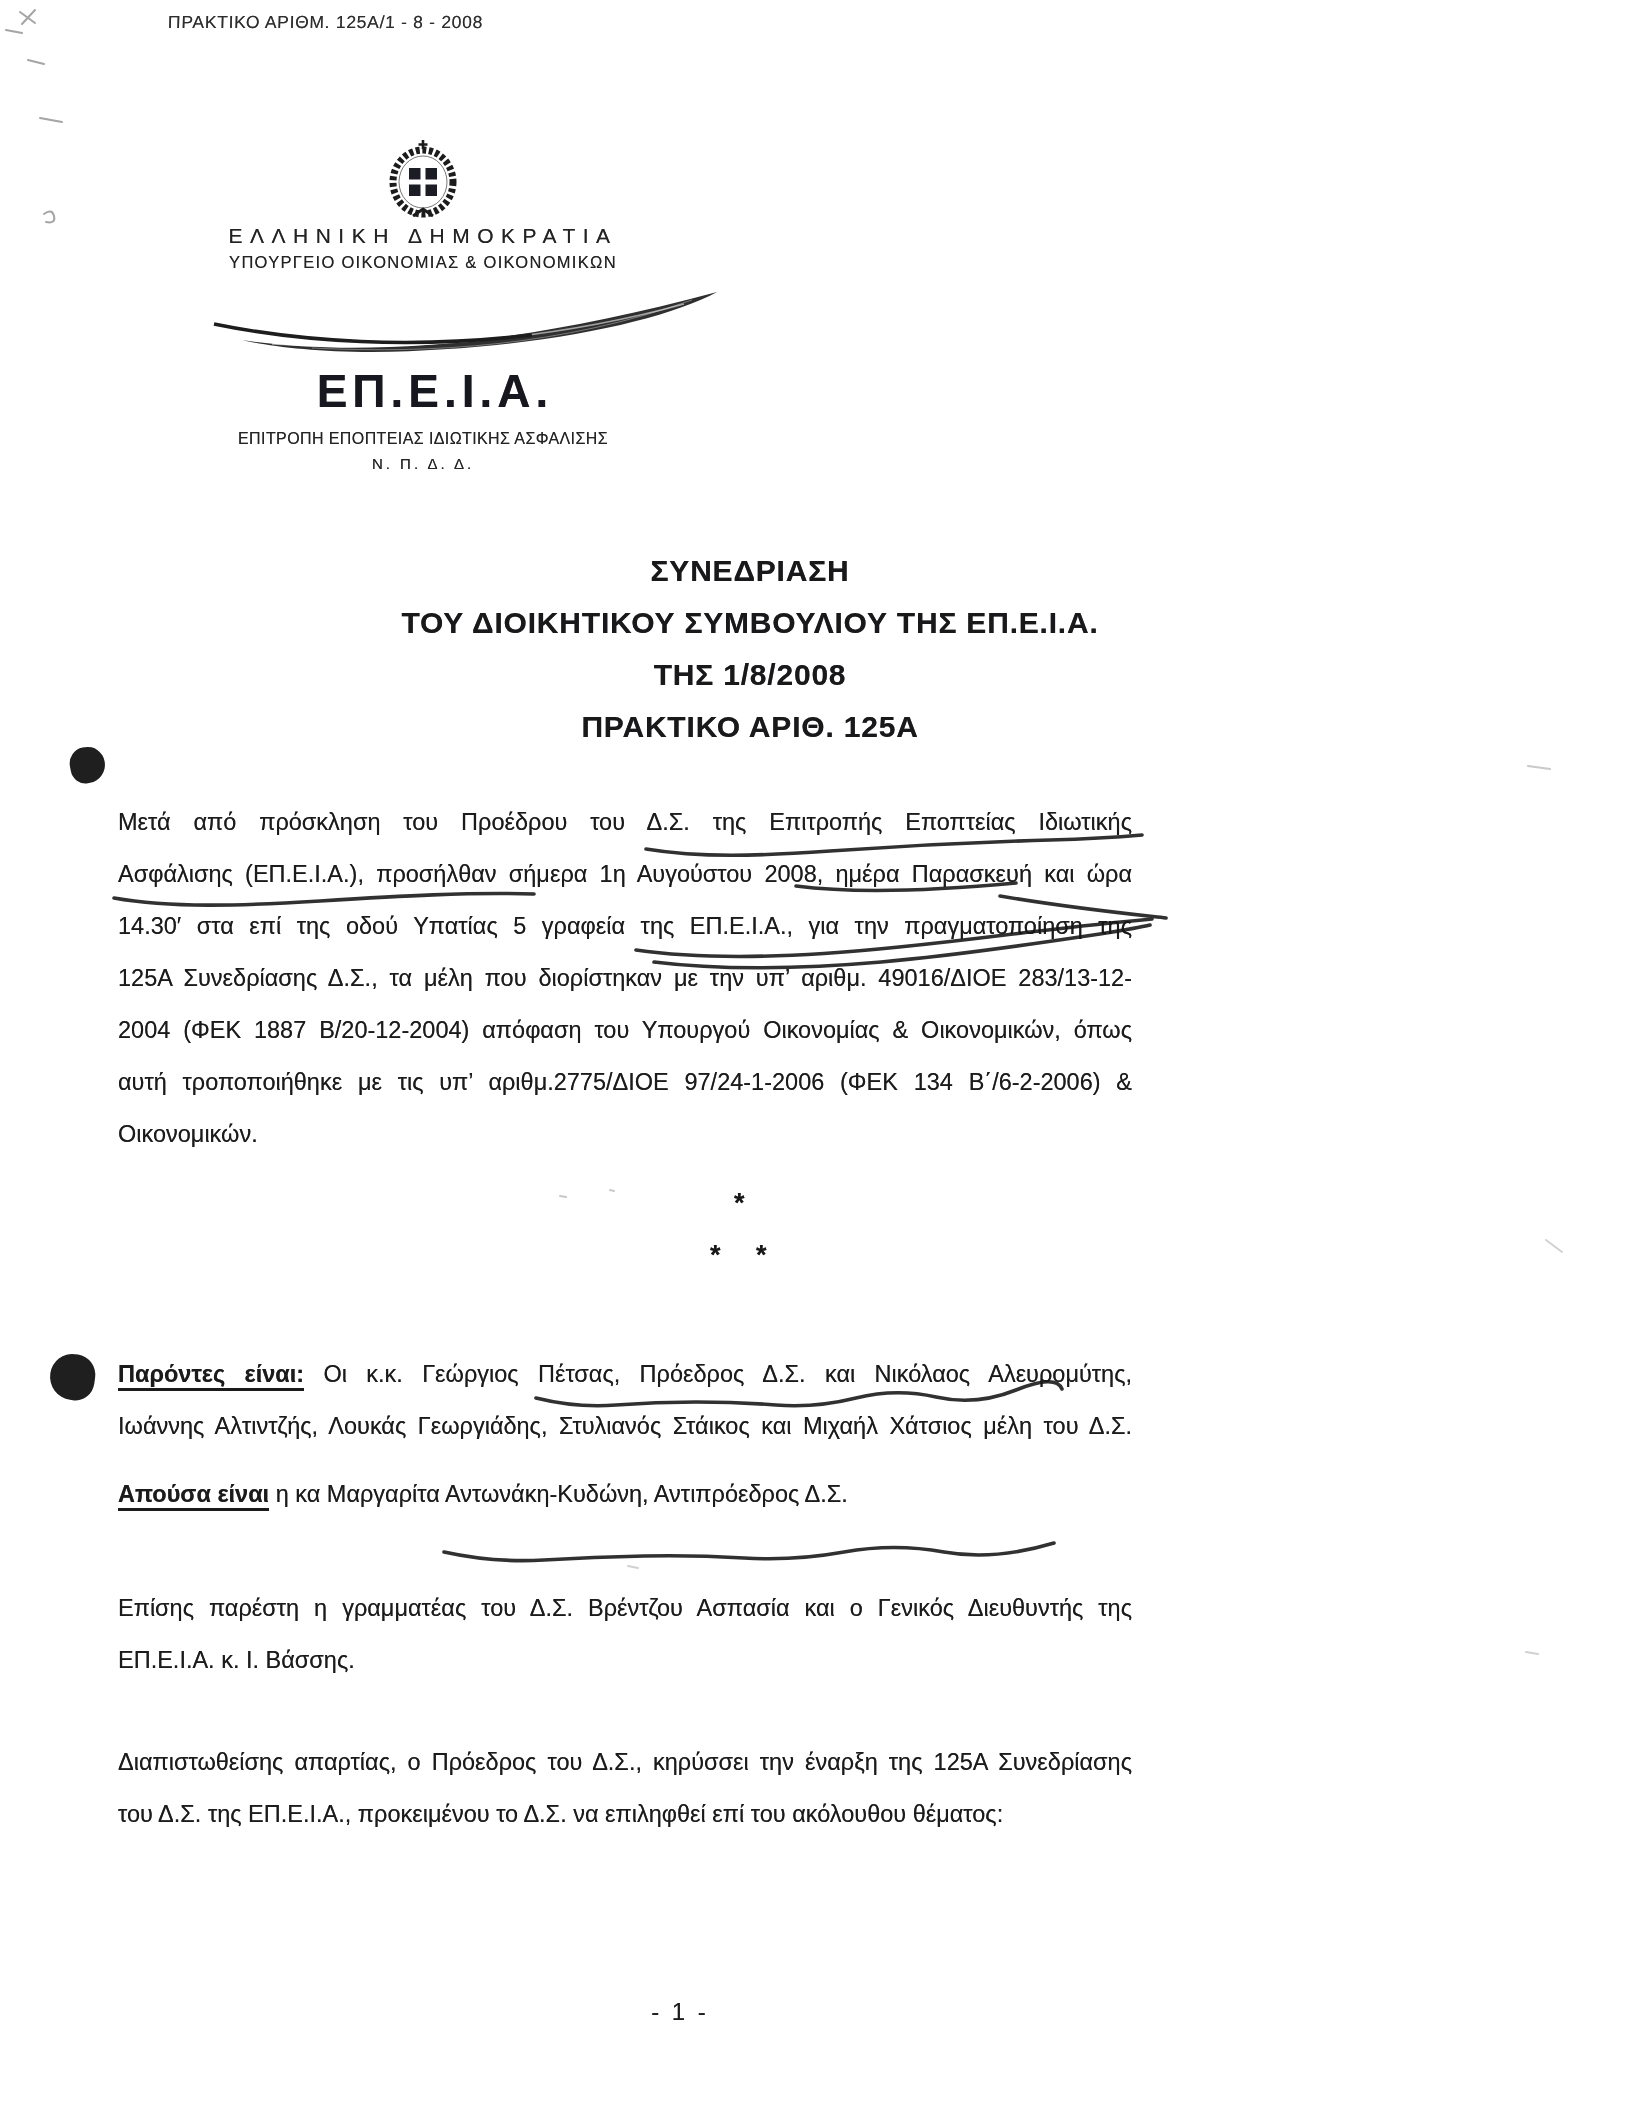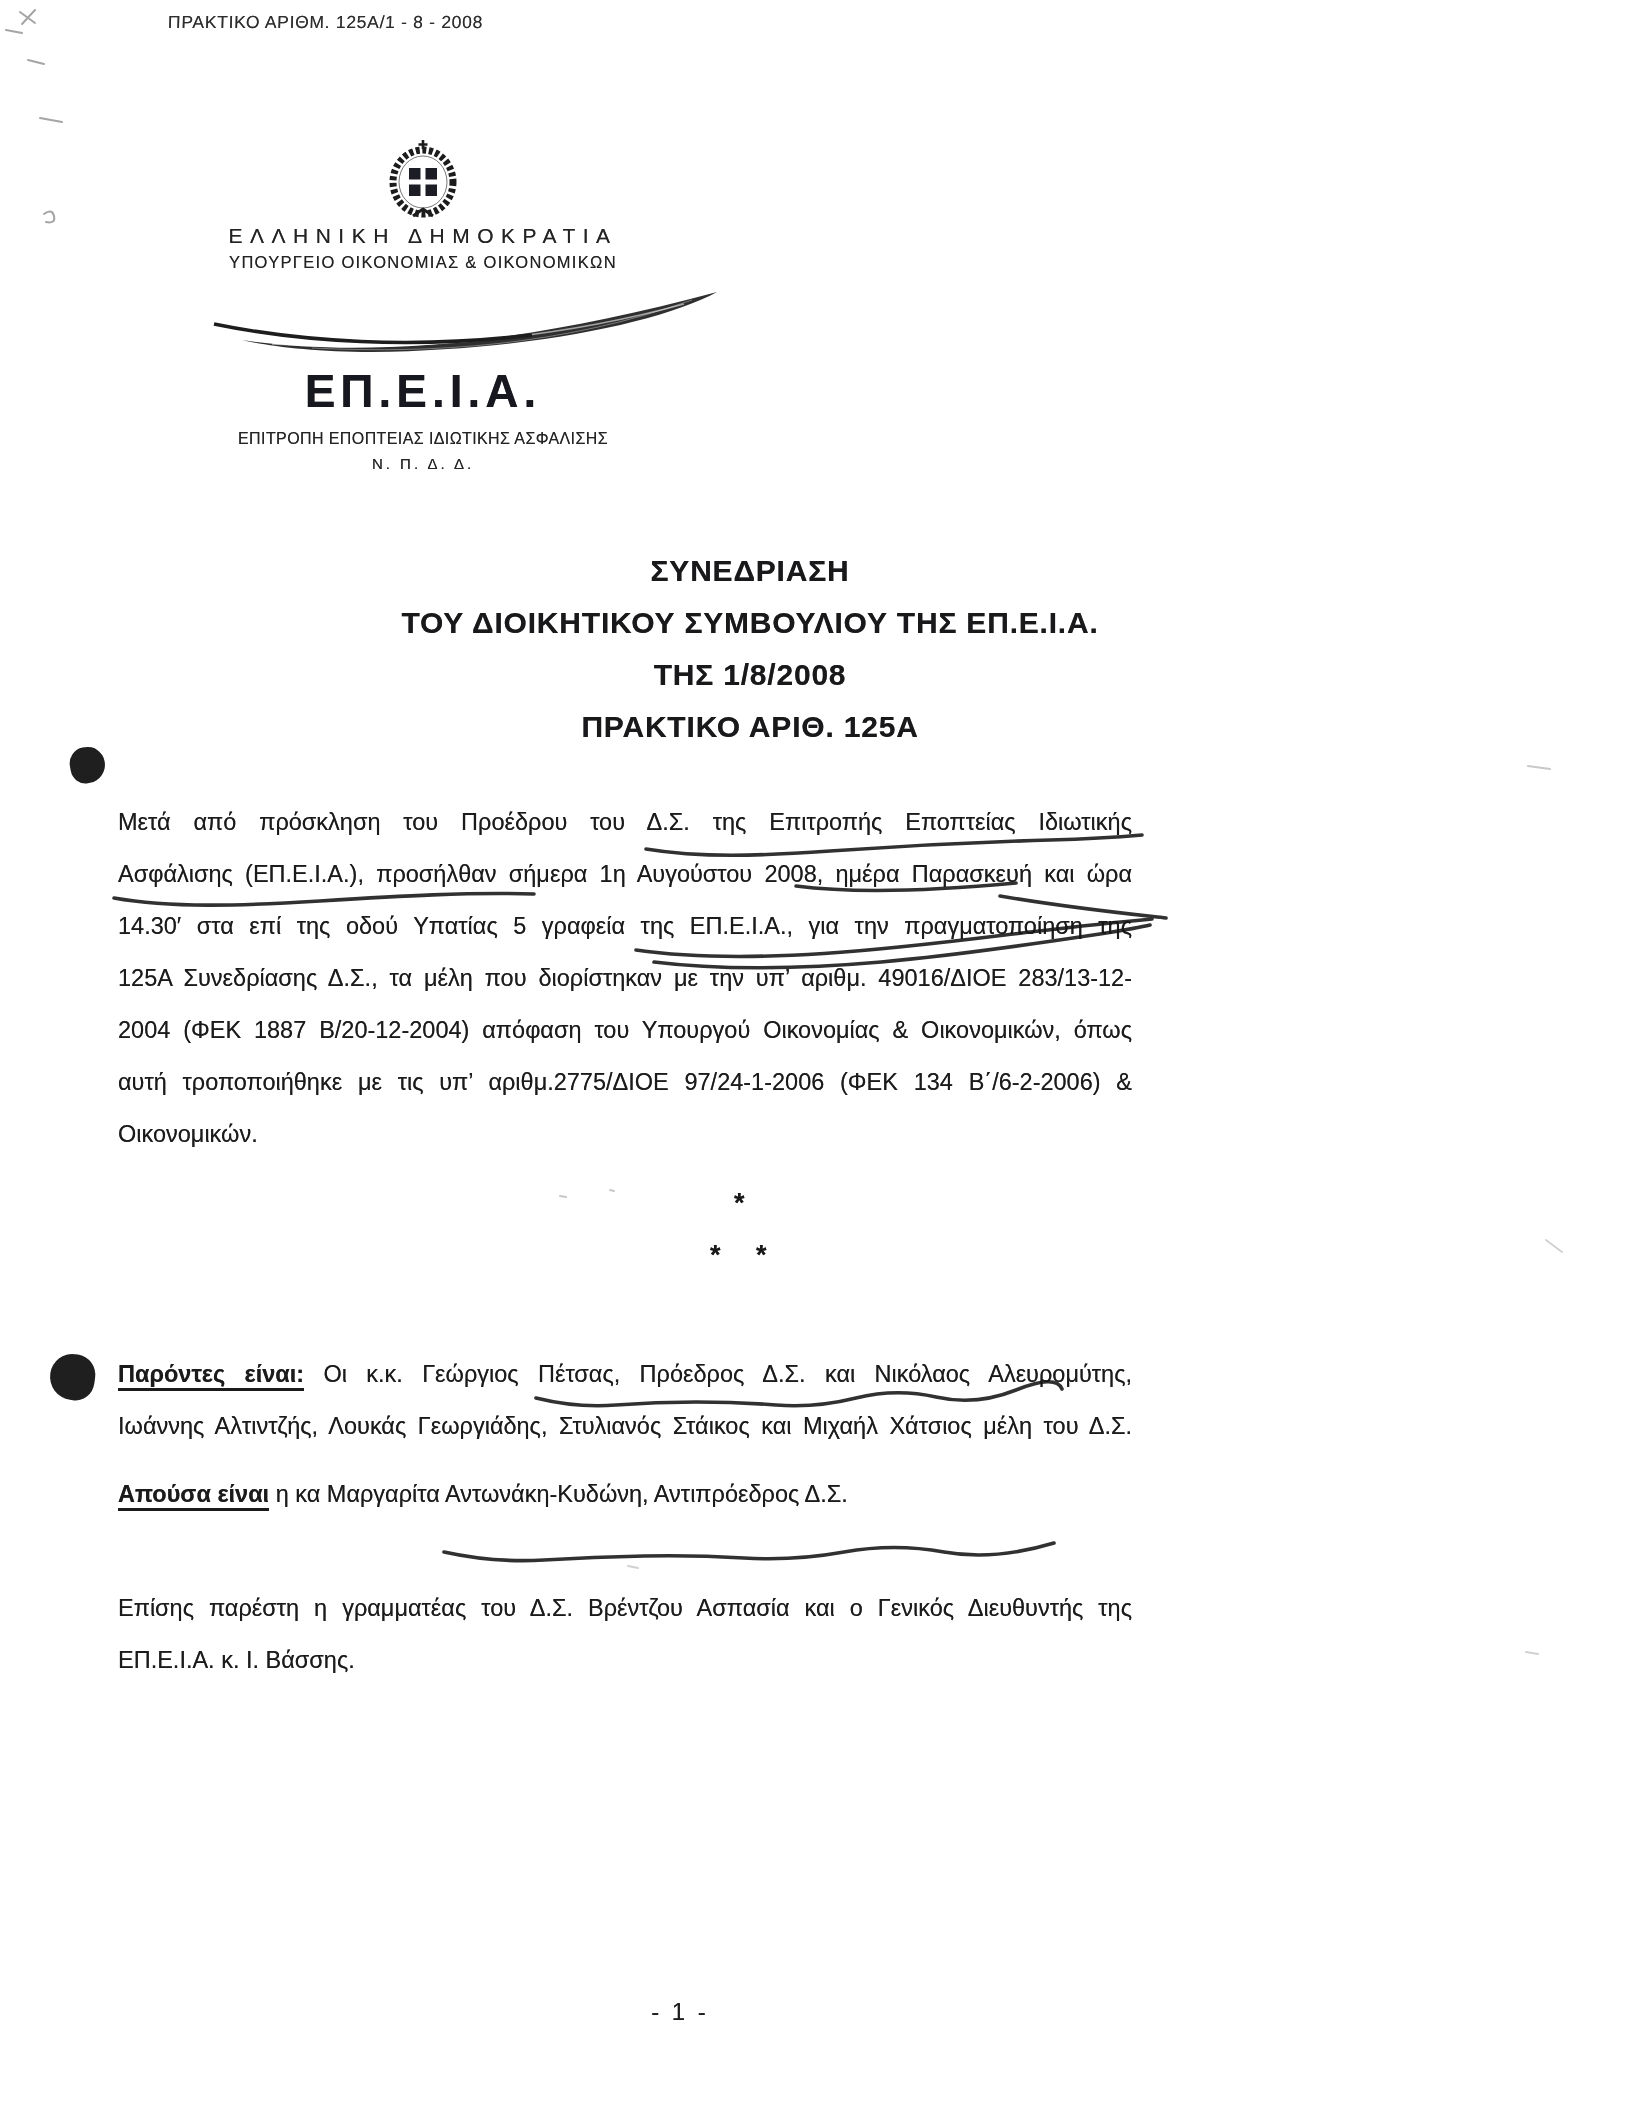--- a/index.html
+++ b/index.html
@@ -13,21 +13,21 @@
     text-shadow:0 0 .6px rgba(25,25,25,.65);
   }
   .abs{position:absolute;}
   
   .ref{left:168px;top:12px;font-size:17.5px;letter-spacing:.7px;color:#2e2e2e;transform:skewX(-1.5deg);}
   
   .crest{left:381px;top:138px;}
   .republic{left:130px;top:224px;width:586px;text-align:center;font-size:21px;letter-spacing:7.5px;color:#232323;}
   .ministry{left:130px;top:253px;width:586px;text-align:center;font-size:16.5px;letter-spacing:1.3px;color:#232323;}
   .flourish{left:212px;top:288px;}
-  .acronym{left:130px;top:364px;width:586px;text-align:center;font-size:46px;font-weight:bold;letter-spacing:5px;color:#17171f;}
+  .acronym{left:142px;top:364px;width:586px;text-align:center;font-size:46px;font-weight:bold;letter-spacing:5px;color:#17171f;}
   .orgfull{left:110px;top:430px;width:626px;text-align:center;font-size:16px;letter-spacing:.4px;color:#242424;}
   .orglegal{left:110px;top:455px;width:626px;text-align:center;font-size:15px;letter-spacing:3px;color:#242424;}
   
   .title-block{left:245px;top:546px;width:1010px;text-align:center;font-weight:bold;font-size:30px;color:#19191c;}
   .tline{height:52px;line-height:50px;letter-spacing:.8px;}
   
   .para{left:118px;width:1014px;font-size:23.5px;line-height:52px;}
   .jline{text-align:justify;text-align-last:justify;}
   .lline{text-align:left;text-align-last:left;}
   .lead{font-weight:bold;border-bottom:3px solid #1b1b1b;padding-bottom:1px;}
@@ -108,20 +108,24 @@
 
   <div class="abs para absent lline">
     <span class="lead">Απούσα είναι</span><span> η κα Μαργαρίτα Αντωνάκη-Κυδώνη, Αντιπρόεδρος Δ.Σ.</span>
   </div>
 
   <div class="abs para secretary">
     <div class="jline">Επίσης παρέστη η γραμματέας του Δ.Σ. Βρέντζου Ασπασία και ο Γενικός Διευθυντής της</div>
     <div class="lline">ΕΠ.Ε.Ι.Α. κ. Ι. Βάσσης.</div>
   </div>
 
+  <div class="abs para quorum">
+    <div class="jline">Διαπιστωθείσης απαρτίας, ο Πρόεδρος του Δ.Σ., κηρύσσει την έναρξη της 125Α Συνεδρίασης</div>
+    <div class="lline">του Δ.Σ. της ΕΠ.Ε.Ι.Α., προκειμένου το Δ.Σ. να επιληφθεί επί του ακόλουθου θέματος:</div>
+  </div>
 
   <div class="abs footer">- 1 -</div>
 
   <div class="abs punch punch1"></div>
   <div class="abs punch punch2"></div>
 
   <svg class="abs overlay" width="1641" height="2121" viewBox="0 0 1641 2121">
     <g stroke="#151515" stroke-width="3.6" fill="none" stroke-linecap="round" opacity=".88">
       <path d="M646,849 C700,858 760,856 830,851 C900,846 980,842 1050,840 C1090,839 1120,837 1142,835"></path>
       <path d="M114,898 C170,908 240,906 320,901 C400,896 470,892 534,894"></path>

